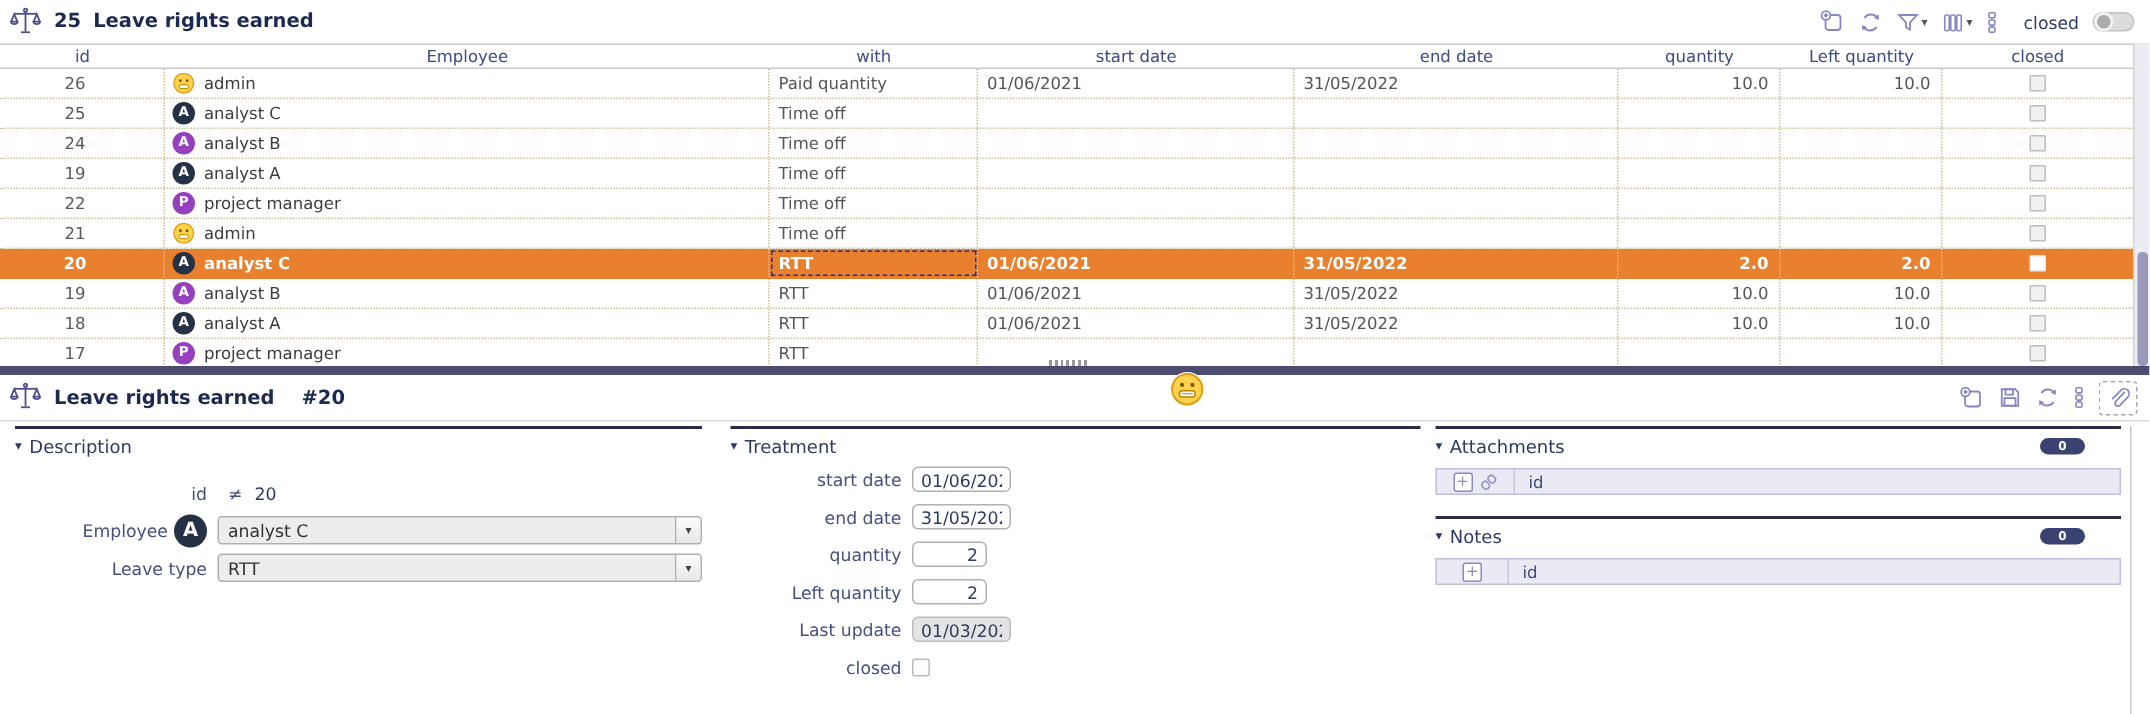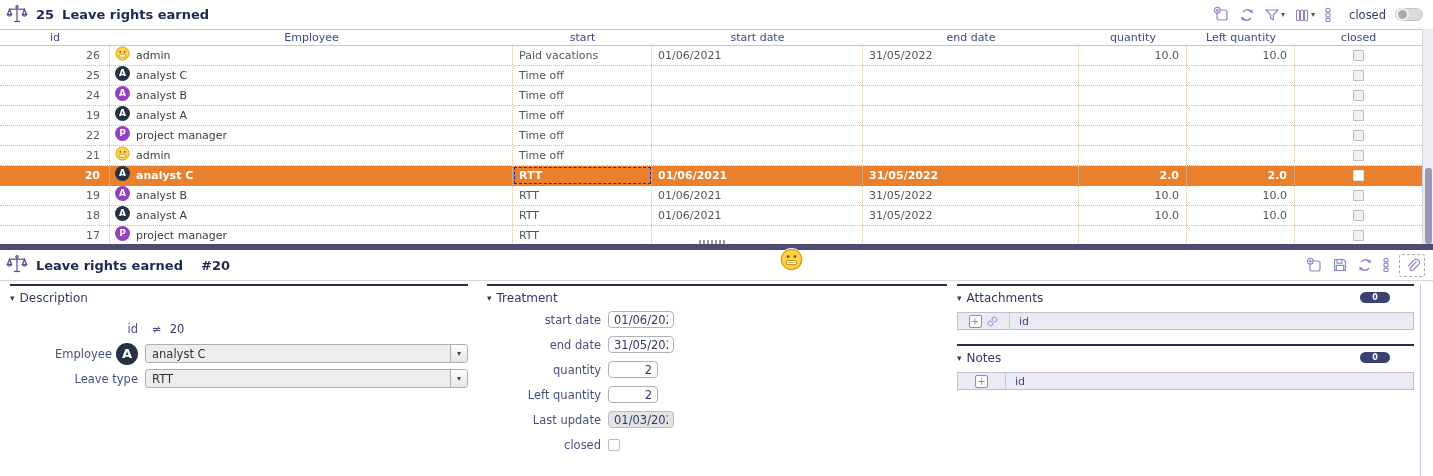--- a/index.html
+++ b/index.html
@@ -15,22 +15,22 @@
   .closed-lbl{font-size:11.5px;color:#2e3a66;margin-left:8px}
   .toggle{width:28px;height:13px;border-radius:7px;background:#dcdcdc;border:1px solid #c2c2c2;position:relative;cursor:pointer}
   .toggle .knob{position:absolute;left:0;top:-1px;width:13px;height:13px;border-radius:50%;background:#ababab;border:2px solid #f2f2f2}
 
   .grid-header{position:absolute;top:29px;left:0;width:1433px;height:17px;border-top:1px solid #c9c9c9;border-bottom:1px solid #c9c9c9;display:grid;grid-template-columns:110px 403px 139px 211px 216px 108px 108px 127px 11px;background:#fff}
   .hcell{font-size:11px;color:#3b4a83;text-align:center;line-height:15px;overflow:hidden;white-space:nowrap;cursor:pointer}
 
   .grid-body{position:absolute;top:46px;left:0;width:1422px;height:198px;overflow:hidden}
   .grow{display:grid;grid-template-columns:110px 403px 139px 211px 216px 108px 108px 127px;height:20px;border-bottom:1px dotted #ccc09a;background:#fff;cursor:pointer}
   .gcell{height:100%;line-height:19px;font-size:11px;color:#4c4c4c;border-right:1px dotted #ccc09a;overflow:hidden;white-space:nowrap}
-  .c-id{text-align:right;padding-right:9px;color:#5a5a5a}
-  .c-emp{display:flex;align-items:flex-start;gap:6px;padding-left:5px;color:#3c3c3c}
+  .c-id{text-align:center;padding-right:9px;color:#5a5a5a}
+  .c-emp{display:flex;align-items:center;gap:6px;padding-left:5px;color:#3c3c3c}
   .c-type,.c-start,.c-end{padding-left:6px;color:#555}
   .c-qty,.c-left{text-align:right;padding-right:7px;color:#555}
   .c-closed{display:flex;align-items:center;justify-content:center;border-right:none}
   .cbx{width:11px;height:11px;border:1px solid #bdbdbd;background:#f1f1f1;border-radius:1px}
   .grow.sel{background:#e8802e;border-bottom:1px solid #e8802e}
   .grow.sel .gcell{color:#fff;font-weight:bold;border-right-color:rgba(255,255,255,.45)}
   .grow.sel .cbx{background:#fff;border-color:#e6e6e6}
   .grow.sel .c-type{outline:1px dashed #1d2f9e;outline-offset:-2px}
   .av{width:15px;height:15px;border-radius:50%;color:#fff;font-size:9px;font-weight:bold;display:flex;align-items:center;justify-content:center;flex:0 0 auto}
   .av svg{width:15px;height:15px;display:block}
@@ -149,21 +149,21 @@
       <span class="closed-lbl">closed</span>
       <span class="toggle">
           <span class="knob"></span>
         </span>
     </div>
   </div>
 
   <div class="grid-header" id="grid-header">
       <div class="hcell">id</div>
       <div class="hcell">Employee</div>
-      <div class="hcell">start</div>
+      <div class="hcell">with</div>
       <div class="hcell">start date</div>
       <div class="hcell">end date</div>
       <div class="hcell">quantity</div>
       <div class="hcell">Left quantity</div>
       <div class="hcell">closed</div>
       <div></div>
     </div>
   <div class="grid-body" id="grid-body">
       <div class="grow">
         <div class="gcell c-id">26</div>
@@ -171,21 +171,21 @@
           <span class="av">
             <svg viewBox="0 0 16 16">
               <circle cx="8" cy="8" r="7" fill="#ffd34d" stroke="#e09b12" stroke-width="1"></circle>
               <circle cx="5.6" cy="6.2" r="1" fill="#7a5b00"></circle>
               <circle cx="10.4" cy="6.2" r="1" fill="#7a5b00"></circle>
               <rect x="4.6" y="9" width="6.8" height="2.8" rx="1.3" fill="#fff" stroke="#b98200" stroke-width="0.7"></rect>
             </svg>
           </span>
           <span>admin</span>
         </div>
-        <div class="gcell c-type">Paid vacations</div>
+        <div class="gcell c-type">Paid quantity</div>
         <div class="gcell c-start">01/06/2021</div>
         <div class="gcell c-end">31/05/2022</div>
         <div class="gcell c-qty">10.0</div>
         <div class="gcell c-left">10.0</div>
         <div class="gcell c-closed">
           <span class="cbx"></span>
         </div>
       </div>
       <div class="grow">
         <div class="gcell c-id">25</div>

